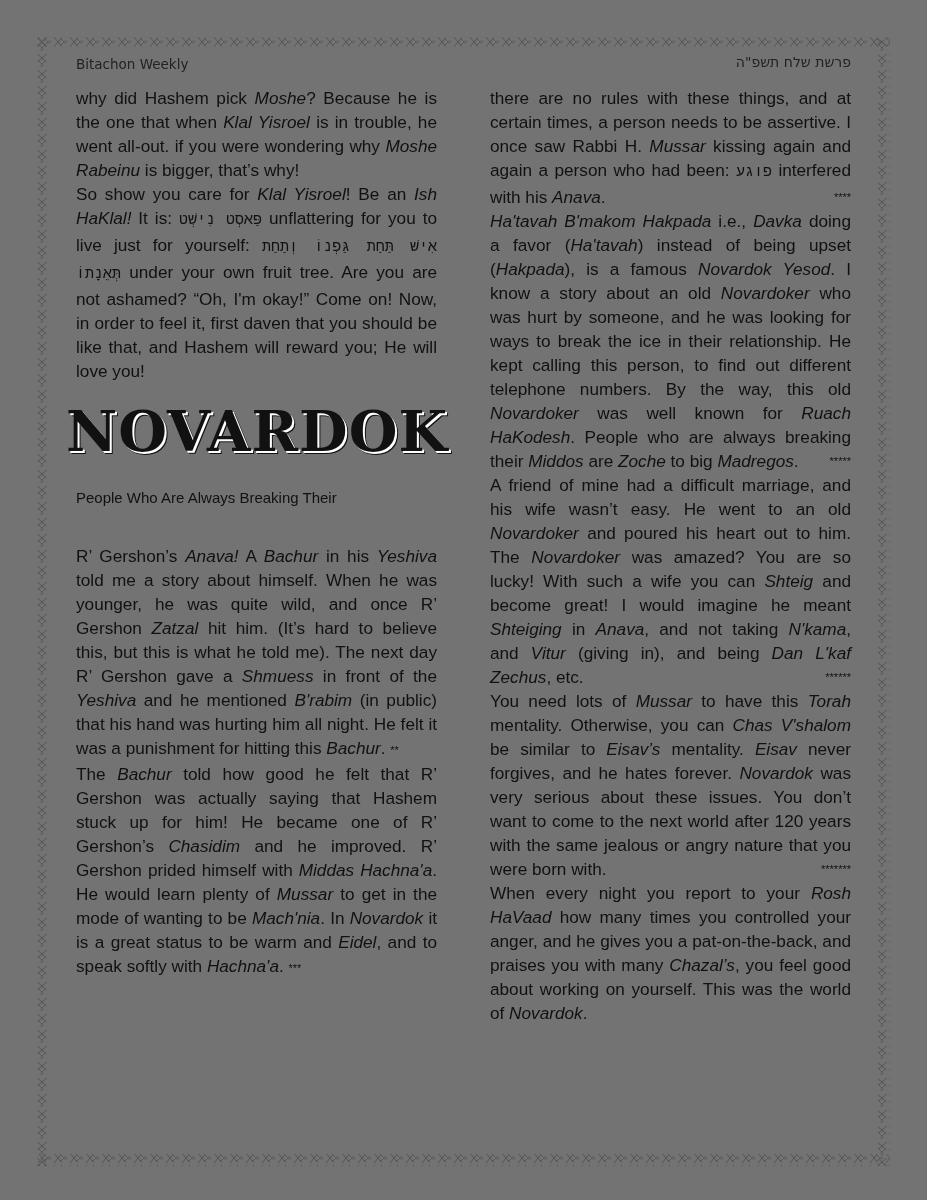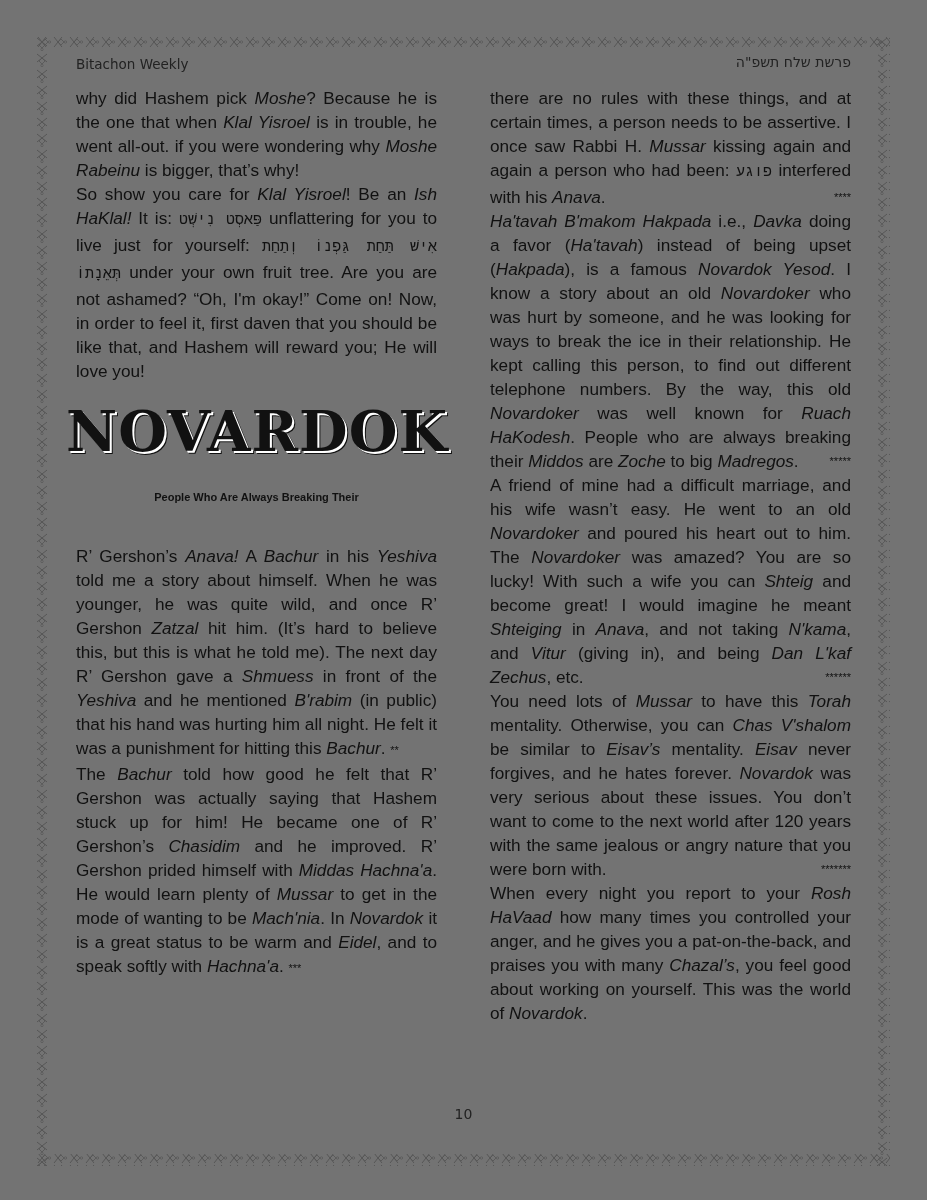--- a/index.html
+++ b/index.html
@@ -13,21 +13,21 @@
   .col-left { left: 76px; top: 86px; width: 361px; }
   .col-right { left: 490px; top: 86px; width: 361px; }
   .col p { margin: 0; }
   .col i { font-style: italic; }
   .he { font-family: Liberation Mono, monospace; font-size: 15px; }
   .stars { float: right; font-size: 11px; letter-spacing: 0px; }
   .stars-inline { font-size: 11px; }
   .banner { position: absolute; left: 66px; top: 396px; width: 380px; height: 70px; text-align: center; }
   .banner-text { font-family: "DejaVu Serif", serif; font-weight: bold; font-size: 56px; letter-spacing: 1px; color: #111;
     text-shadow: 2px 2px 0 #fff, 3px 3px 0 #111; line-height: 70px; }
-  .subtitle { position: absolute; left: 76px; top: 486px; width: 361px; text-align: center; font-family: "Liberation Sans", sans-serif; font-weight: bold; font-size: 11px; line-height: 23px; color: #111; }
+  .subtitle { position: absolute; left: 76px; top: 486px; width: 361px; text-align: left; font-family: "Liberation Sans", sans-serif; font-weight: normal; font-size: 15px; line-height: 23px; color: #111; }
   .body-left2 { top: 544px; }
   .pagenum { position: absolute; left: 0; width: 927px; top: 1106px; text-align: center; font-family: "DejaVu Sans", sans-serif; font-size: 14px; color: #222; }
 </style>
 </head>
 <body>
 
 <div class="page">
 
   <div class="border">
     <svg width="854" height="1130" viewBox="0 0 854 1130" xmlns="http://www.w3.org/2000/svg">
@@ -72,14 +72,13 @@
   </div>
 
   <div class="col col-right">
     <p>there are no rules with these things, and at certain times, a person needs to be assertive. I once saw Rabbi H. <i>Mussar</i> kissing again and again a person who had been: <span class="he" dir="rtl">פוגע</span> interfered with his <i>Anava</i>.<span class="stars">****</span></p>
     <p><i>Ha'tavah B'makom Hakpada</i> i.e., <i>Davka</i> doing a favor (<i>Ha'tavah</i>) instead of being upset (<i>Hakpada</i>), is a famous <i>Novardok Yesod</i>. I know a story about an old <i>Novardoker</i> who was hurt by someone, and he was looking for ways to break the ice in their relationship. He kept calling this person, to find out different telephone numbers. By the way, this old <i>Novardoker</i> was well known for <i>Ruach HaKodesh</i>. People who are always breaking their <i>Middos</i> are <i>Zoche</i> to big <i>Madregos</i>.<span class="stars">*****</span></p>
     <p>A friend of mine had a difficult marriage, and his wife wasn’t easy. He went to an old <i>Novardoker</i> and poured his heart out to him. The <i>Novardoker</i> was amazed? You are so lucky! With such a wife you can <i>Shteig</i> and become great! I would imagine he meant <i>Shteiging</i> in <i>Anava</i>, and not taking <i>N'kama</i>, and <i>Vitur</i> (giving in), and being <i>Dan L'kaf Zechus</i>, etc.<span class="stars">******</span></p>
     <p>You need lots of <i>Mussar</i> to have this <i>Torah</i> mentality. Otherwise, you can <i>Chas V'shalom</i> be similar to <i>Eisav’s</i> mentality. <i>Eisav</i> never forgives, and he hates forever. <i>Novardok</i> was very serious about these issues. You don’t want to come to the next world after 120 years with the same jealous or angry nature that you were born with.<span class="stars">*******</span></p>
     <p>When every night you report to your <i>Rosh HaVaad</i> how many times you controlled your anger, and he gives you a pat-on-the-back, and praises you with many <i>Chazal’s</i>, you feel good about working on yourself. This was the world of <i>Novardok</i>.</p>
   </div>
 
-  <div class="pagenum">10</div>
 </div>
 
 </body></html>

